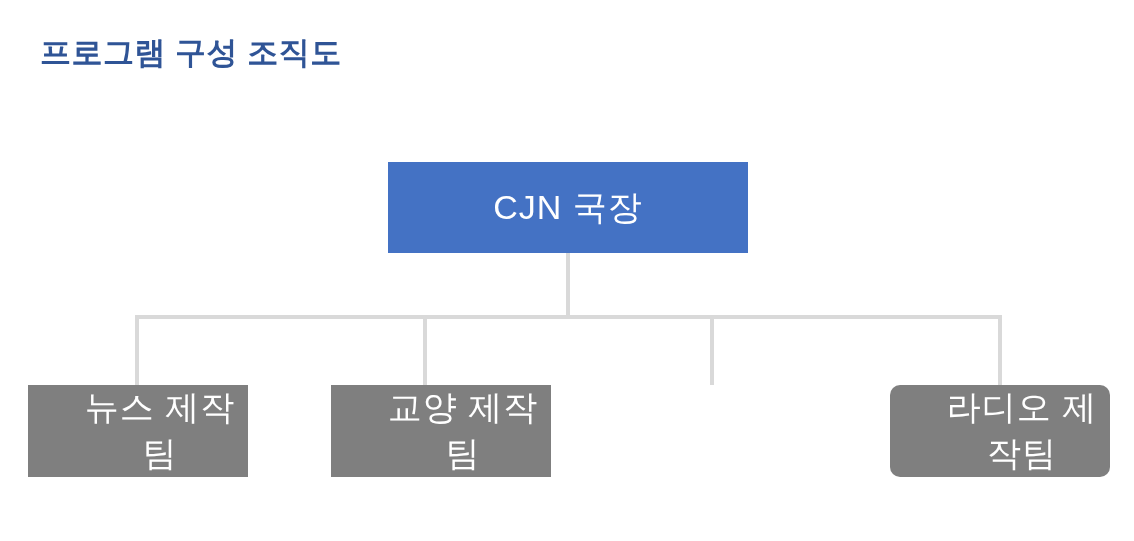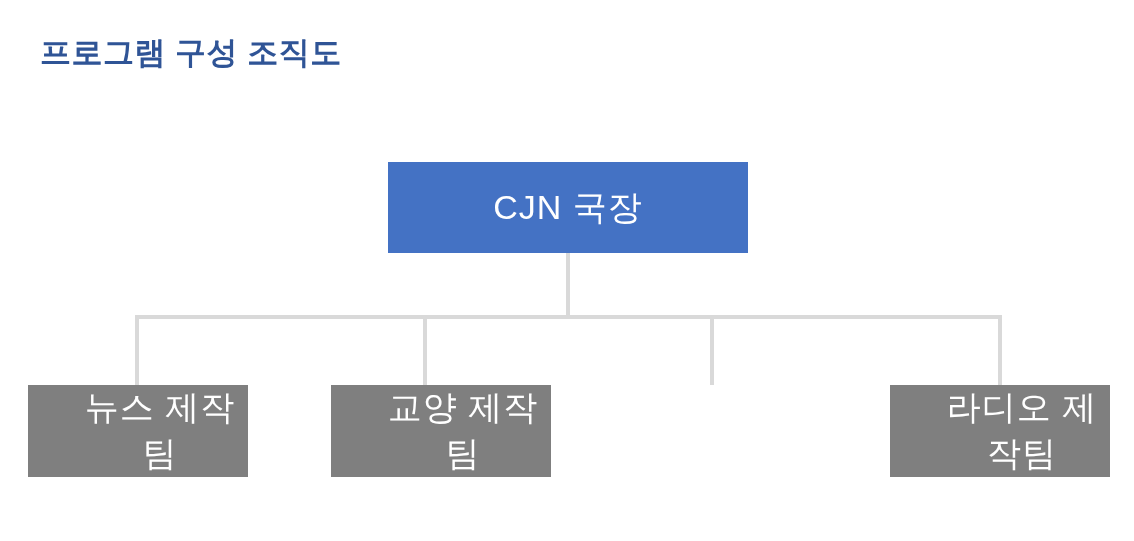--- a/index.html
+++ b/index.html
@@ -49,21 +49,21 @@
   }
   .node.child {
     top: 385px;
     width: 220px; height: 92px;
     background: var(--child-fill);
     padding-left: 44px;
   }
   .node.child.c0 { left: 28px; }
   .node.child.c1 { left: 296px; margin-left: 35px; }
   .node.child.c2 { left: 602px; }
-  .node.child.c3 { left: 890px; }
+  .node.child.c3 { left: 890px; border-radius: 10px; }
   .line {
     position: absolute;
     background: var(--connector);
   }
   .line.stem       { left: 566px; top: 253px; width: 4px;  height: 66px; }
   .line.crossbar   { left: 135px; top: 315px; width: 867px; height: 4px; }
   .line.drop       { top: 315px; width: 4px; height: 70px; }
   .line.drop.d0 { left: 135px; }
   .line.drop.d1 { left: 423px; }
   .line.drop.d2 { left: 710px; }

